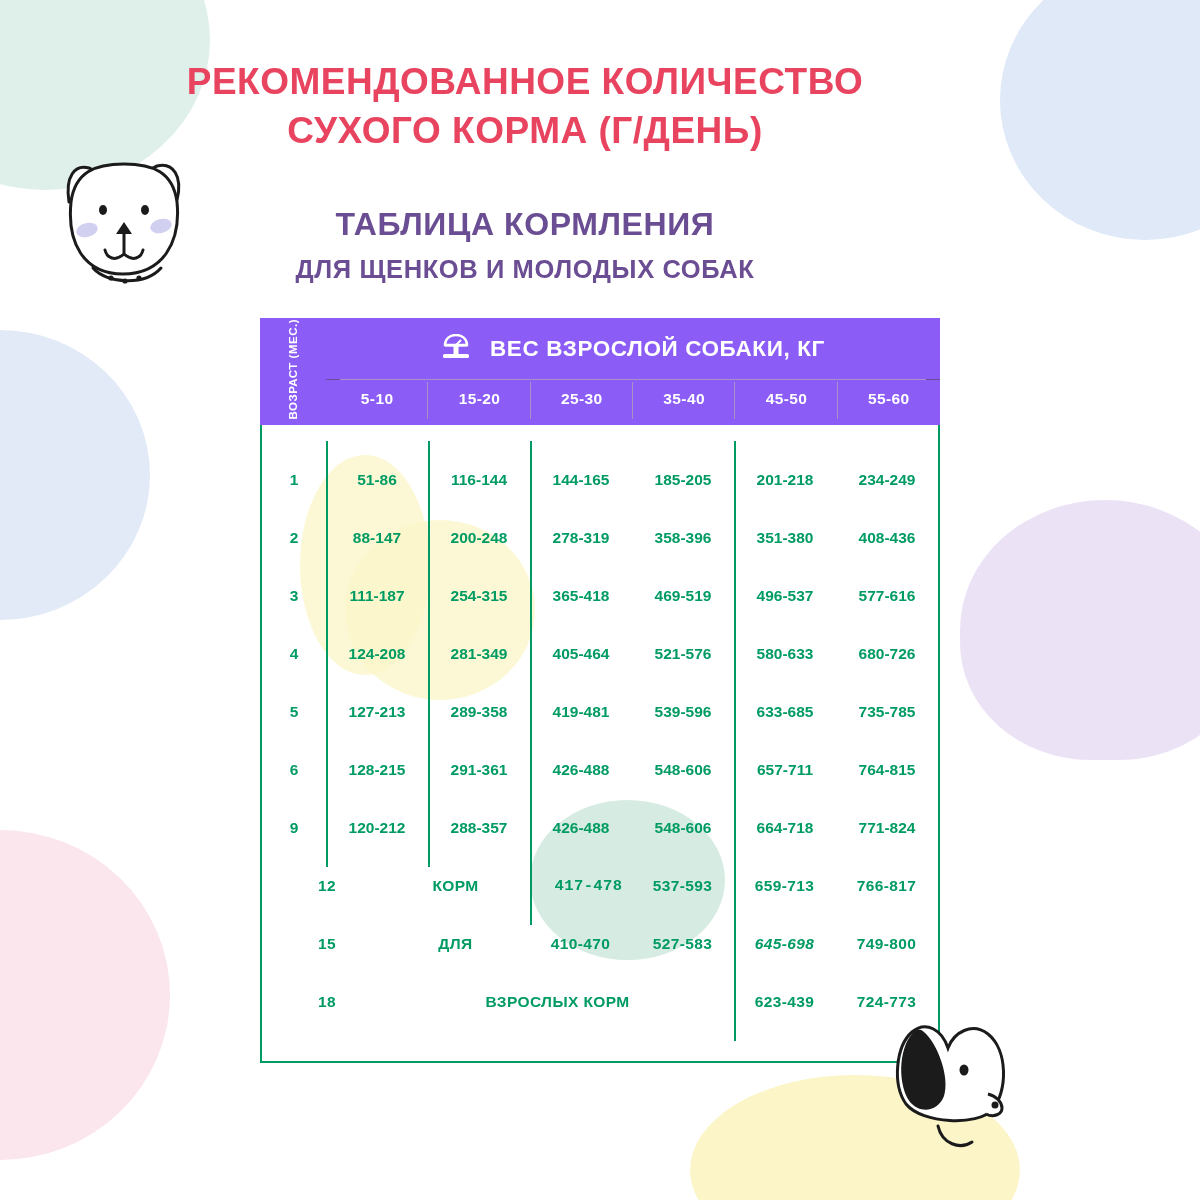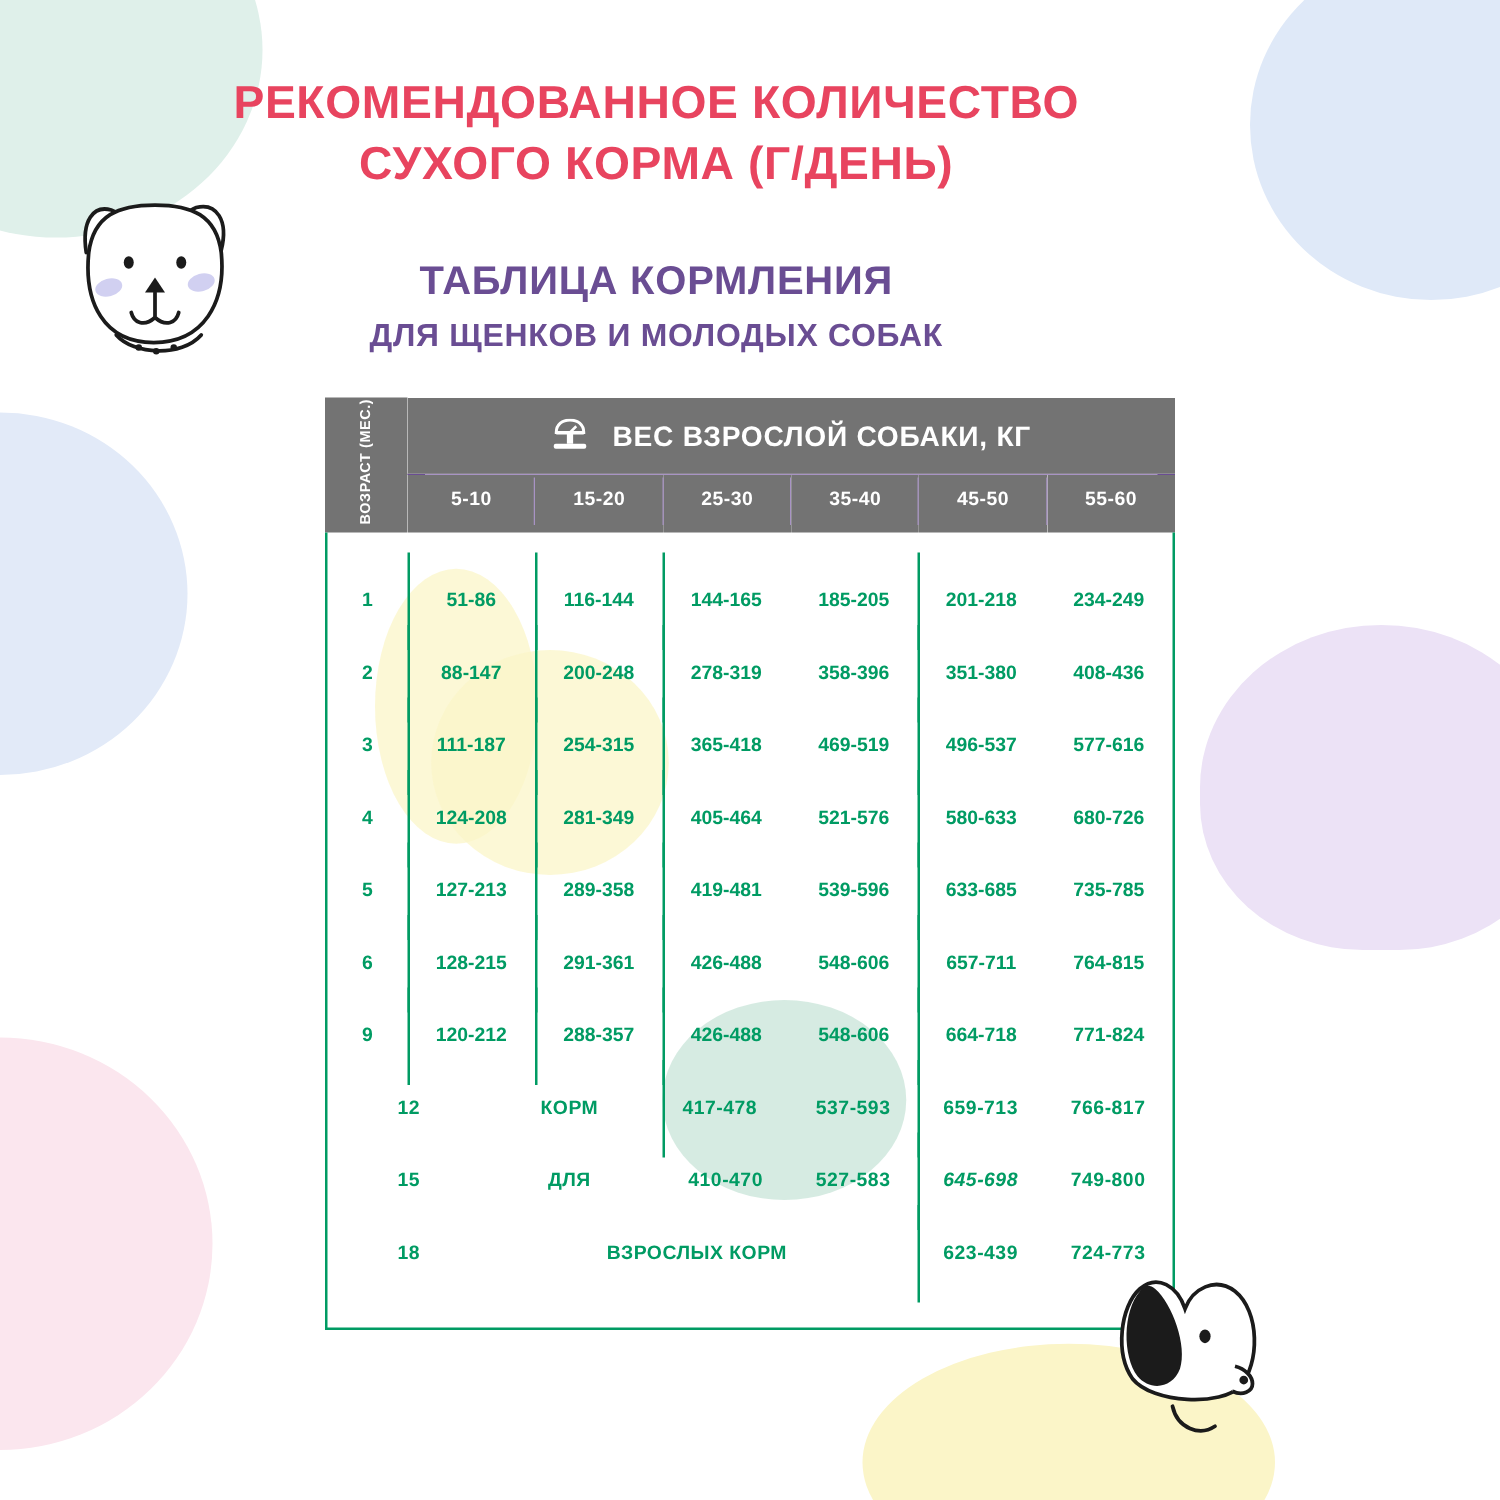--- a/index.html
+++ b/index.html
@@ -112,21 +112,21 @@
     left: 260px;
     top: 318px;
     width: 680px;
   }
   table.feed {
     border-collapse: collapse;
     width: 680px;
     table-layout: fixed;
   }
   .hdr-band td, .hdr-band th {
-    background: #737373;
+    background: #8b5cf6;
     color: #ffffff;
   }
   .age-cell {
     width: 64px;
     background: #6a4d93;
     color: #fff;
     vertical-align: middle;
     text-align: center;
   }
   .age-rot {
@@ -388,21 +388,21 @@
           <td class="sep-left">288-357</td>
           <td class="sep-left">426-488</td>
           <td>548-606</td>
           <td class="sep-left">664-718</td>
           <td>771-824</td>
         </tr>
 
         <tr class="adult-text">
           <td class="age-num">12</td>
           <td colspan="2">КОРМ</td>
-          <td class="sep-left" style="text-align:left;padding-left:16px;font-size:15.5px;">417-478</td>
+          <td class="sep-left" style="text-align:center;padding-left:16px;font-size:15.5px;font-family:Liberation Mono, monospace;">417-478</td>
           <td style="text-align:center;padding-left:0;font-size:15.5px;">537-593</td>
           <td class="sep-left" style="text-align:center;padding-left:0;font-size:15.5px;">659-713</td>
           <td style="text-align:center;padding-left:0;font-size:15.5px;">766-817</td>
         </tr>
 
         <tr class="adult-text">
           <td class="age-num">15</td>
           <td colspan="2">ДЛЯ</td>
           <td style="text-align:center;padding-left:0;font-size:15.5px;">410-470</td>
           <td style="text-align:center;padding-left:0;font-size:15.5px;">527-583</td>

